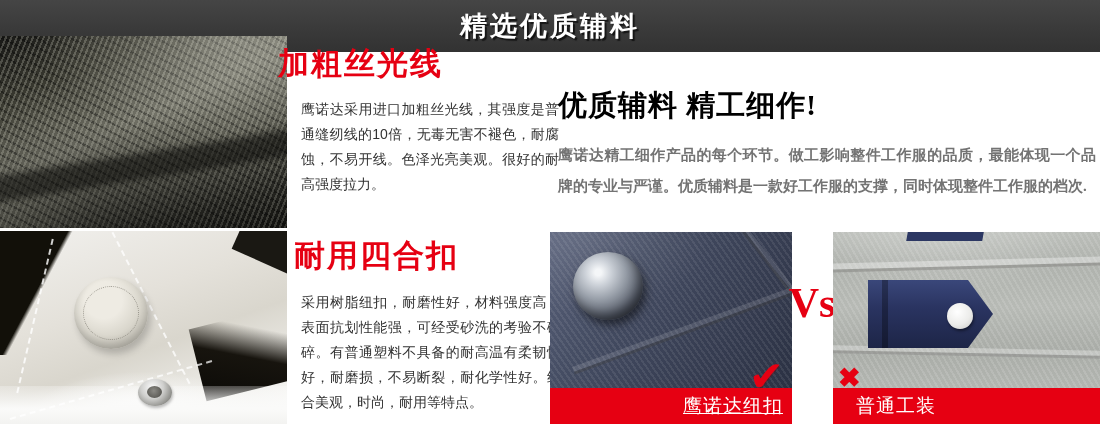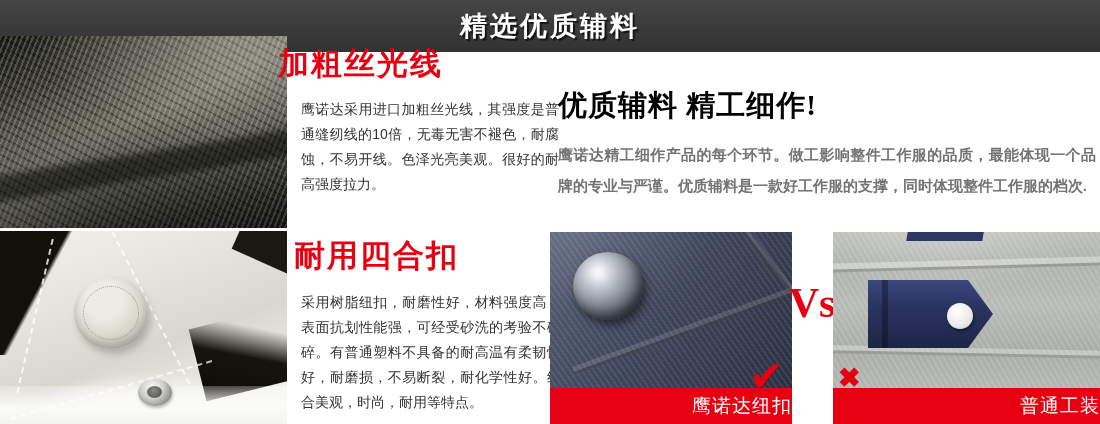--- a/index.html
+++ b/index.html
@@ -120,22 +120,22 @@
     position:absolute;left:79px;top:23px;width:26px;height:26px;border-radius:50%;
     background:radial-gradient(circle at 40% 34%, #ffffff, #ececea 55%, #c8c8c4 100%);
     box-shadow:1px 2px 3px rgba(0,0,0,.45);
   }
   
   .label-bar{
     position:absolute;left:0;bottom:0;width:100%;height:36px;background:var(--red);
     display:flex;align-items:center;color:#fff;
     font-family:"Liberation Serif","DejaVu Serif",serif;font-size:19px;letter-spacing:1px;
   }
-  .label-bar.align-right{justify-content:flex-end;box-sizing:border-box;}
-  .label-bar.align-left{justify-content:flex-end;padding-left:11px;box-sizing:border-box;}
+  .label-bar.align-right{justify-content:flex-end;padding-right:9px;box-sizing:border-box;text-decoration:underline;}
+  .label-bar.align-left{justify-content:flex-start;padding-left:23px;box-sizing:border-box;}
   .mark{position:absolute;color:var(--red);z-index:4;line-height:1;}
   .mark-check{right:8px;bottom:26px;font-size:42px;font-weight:bold;text-shadow:1px 1px 0 rgba(120,0,0,.3);}
   .mark-x{left:5px;bottom:32px;font-size:27px;font-weight:900;font-family:"Liberation Sans",sans-serif;}
   .vs{
     position:absolute;left:788px;top:282px;width:48px;text-align:center;
     color:var(--red);font-family:"Liberation Serif","DejaVu Serif",serif;
     font-weight:bold;font-size:42px;line-height:1;
   }
   
   .red-h{

